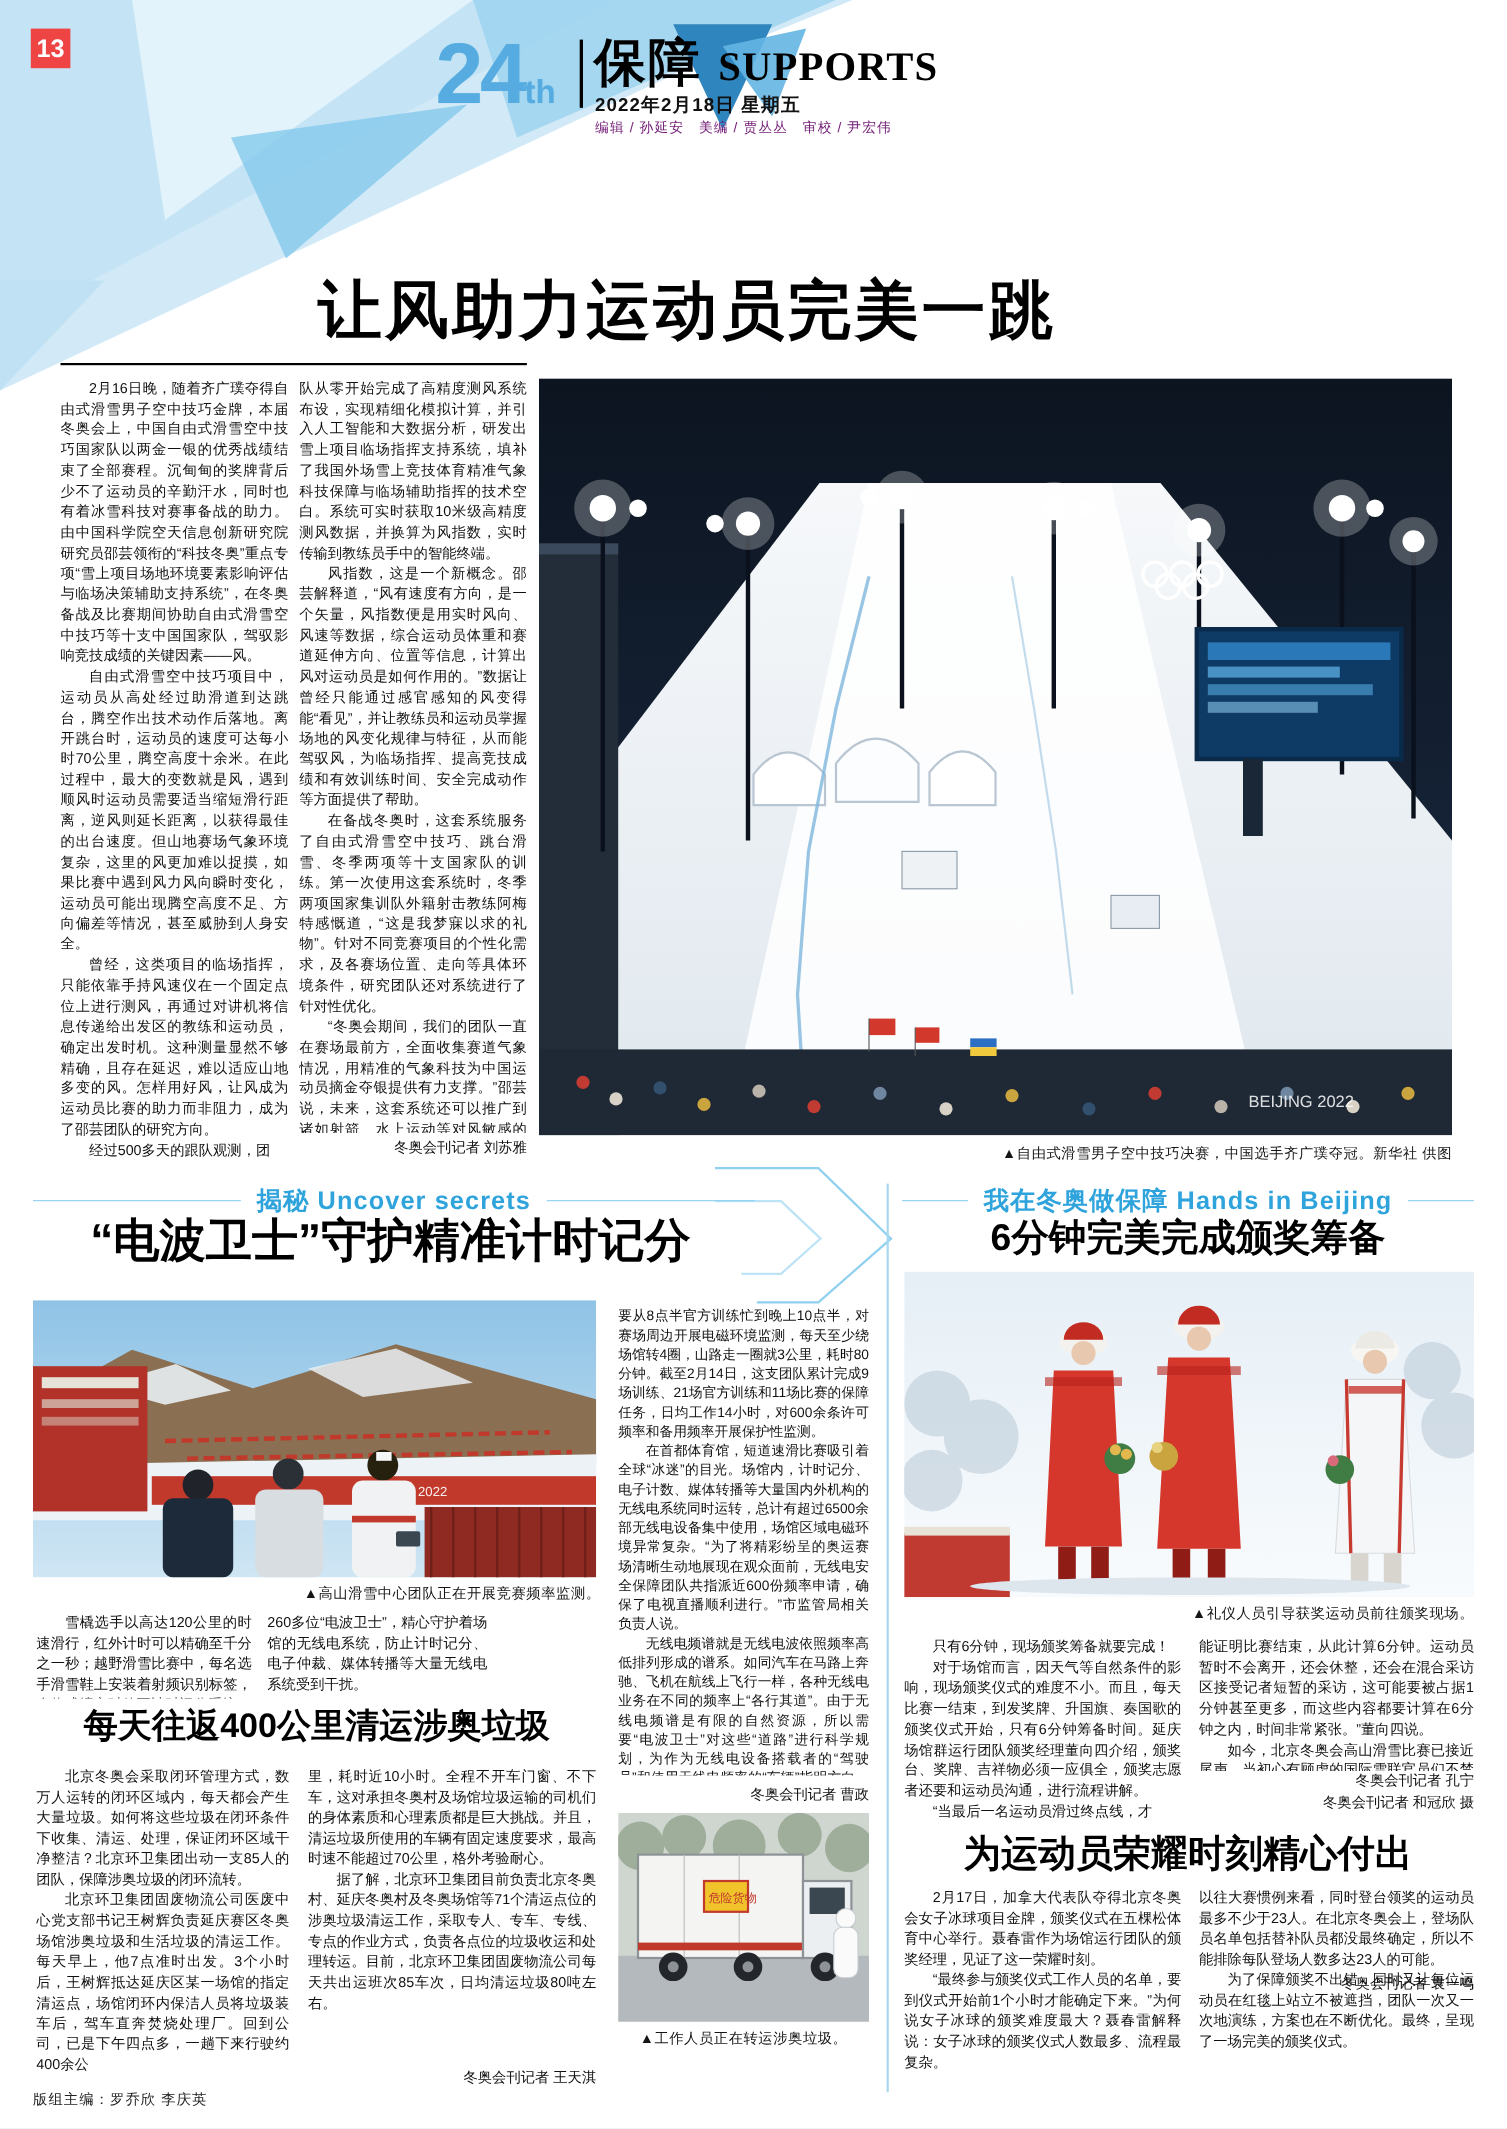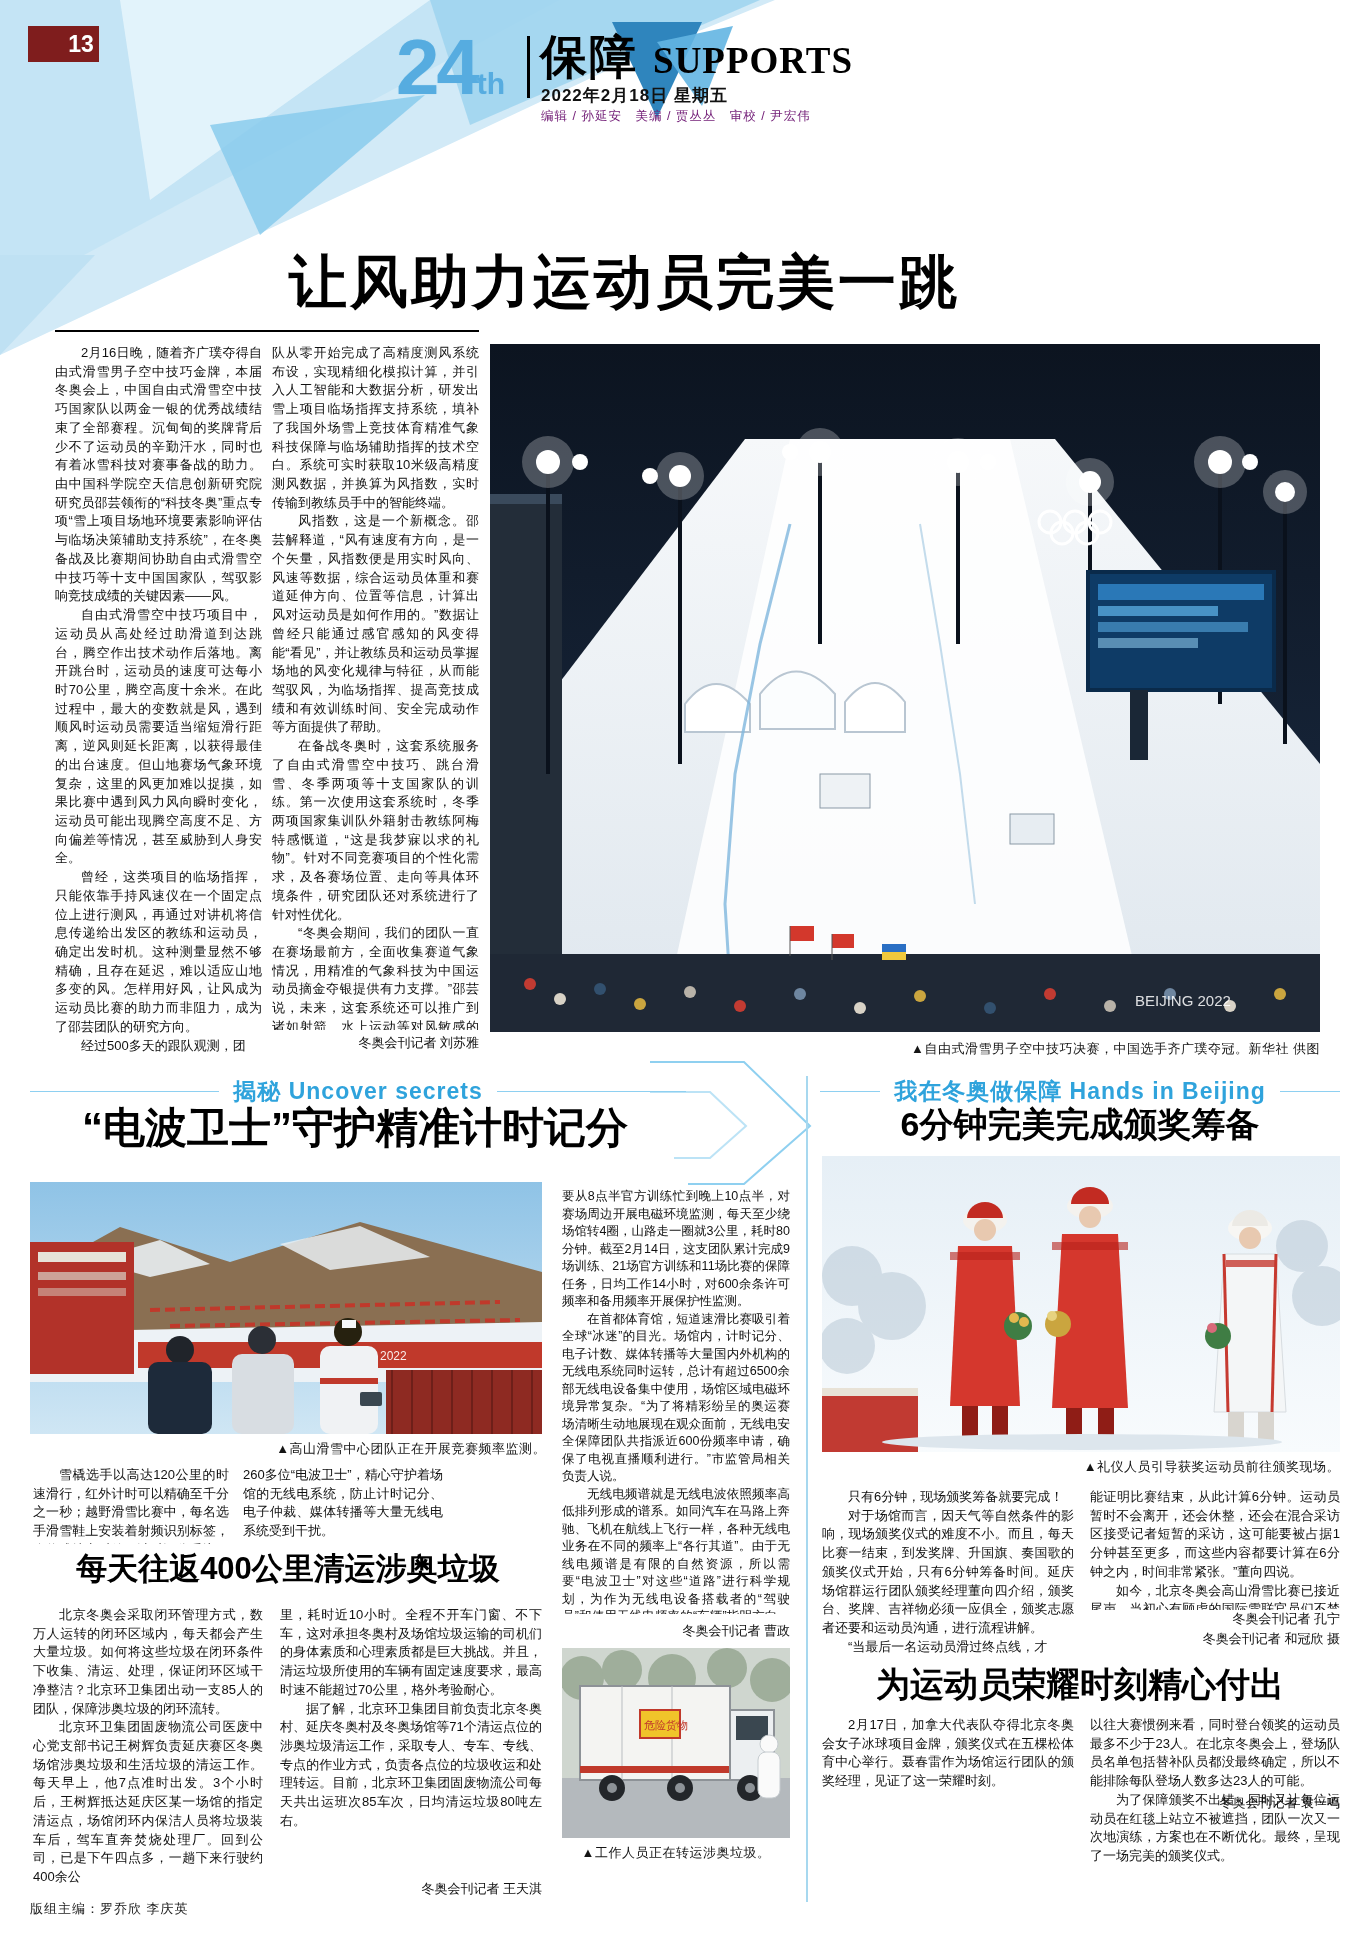--- a/index.html
+++ b/index.html
@@ -1,21 +1,21 @@
 <!DOCTYPE html>
 <html><head>
 <meta charset="utf-8">
 <style>
   html,body{margin:0;padding:0;background:#e9e9e9;}
   #page{position:relative;width:1370px;height:1935px;background:#ffffff;margin:0 auto;
         font-family:"Liberation Sans",sans-serif;overflow:hidden;}
   .abs{position:absolute;}
   
-  .pagenum{left:28px;top:26px;width:36px;height:36px;background:#7f1d1d;color:#fff;
-           font-size:23px;font-weight:bold;display:flex;align-items:center;justify-content:center;padding-left:35px;}
+  .pagenum{left:28px;top:26px;width:36px;height:36px;background:#ef4444;color:#fff;
+           font-size:23px;font-weight:bold;display:flex;align-items:center;justify-content:center;}
   
   .logo24{left:396px;top:28px;color:#56ace0;font-weight:800;font-size:78px;line-height:1;letter-spacing:-3px;
           text-shadow:0 0 1px #8ecbe9;}
   .logo24 .th{font-size:30px;font-weight:800;letter-spacing:0;}
   .mastbar{left:527px;top:36px;width:3px;height:62px;background:#000;}
   .mast-cn{left:540px;top:26px;font-size:47px;font-weight:900;color:#000;letter-spacing:2px;}
   .mast-en{font-family:"Liberation Serif",serif;font-size:37px;font-weight:bold;letter-spacing:1px;}
   .mast-date{left:541px;top:84px;font-size:17px;color:#111;font-weight:bold;letter-spacing:1px;}
   .mast-credits{left:541px;top:108px;font-size:12.5px;color:#701a75;letter-spacing:1px;}
   
@@ -379,20 +379,21 @@
   <div class="abs col cont" style="left:1090px;top:1488px;width:250px;height:122px;">
       <p>能证明比赛结束，从此计算6分钟。运动员暂时不会离开，还会休整，还会在混合采访区接受记者短暂的采访，这可能要被占据1分钟甚至更多，而这些内容都要计算在6分钟之内，时间非常紧张。”董向四说。</p>
       <p>如今，北京冬奥会高山滑雪比赛已接近尾声。当初心有顾虑的国际雪联官员们不禁发出感叹：“真棒！太棒了！”</p>
     </div>
   <div class="abs byline" style="left:1090px;top:1610px;width:250px;margin-top:0;">冬奥会刊记者 孔宁</div>
   <div class="abs byline" style="left:1090px;top:1630px;width:250px;margin-top:0;">冬奥会刊记者 和冠欣 摄</div>
 
   <div class="abs h-2" style="left:820px;top:1662px;width:520px;font-size:34px;">为运动员荣耀时刻精心付出</div>
   <div class="abs col" style="left:822px;top:1716px;width:252px;height:184px;">
       <p>2月17日，加拿大代表队夺得北京冬奥会女子冰球项目金牌，颁奖仪式在五棵松体育中心举行。聂春雷作为场馆运行团队的颁奖经理，见证了这一荣耀时刻。</p>
+      <p>“最终参与颁奖仪式工作人员的名单，要到仪式开始前1个小时才能确定下来。”为何说女子冰球的颁奖难度最大？聂春雷解释说：女子冰球的颁奖仪式人数最多、流程最复杂。</p>
     </div>
   <div class="abs col cont" style="left:1090px;top:1716px;width:250px;height:158px;">
       <p>以往大赛惯例来看，同时登台领奖的运动员最多不少于23人。在北京冬奥会上，登场队员名单包括替补队员都没最终确定，所以不能排除每队登场人数多达23人的可能。</p>
       <p>为了保障颁奖不出错，同时又让每位运动员在红毯上站立不被遮挡，团队一次又一次地演练，方案也在不断优化。最终，呈现了一场完美的颁奖仪式。</p>
     </div>
   <div class="abs byline" style="left:1090px;top:1794px;width:250px;margin-top:0;">冬奥会刊记者 袁一鸣</div>
 
   <div class="abs footer">版组主编：罗乔欣 李庆英</div>
 
 </div>

